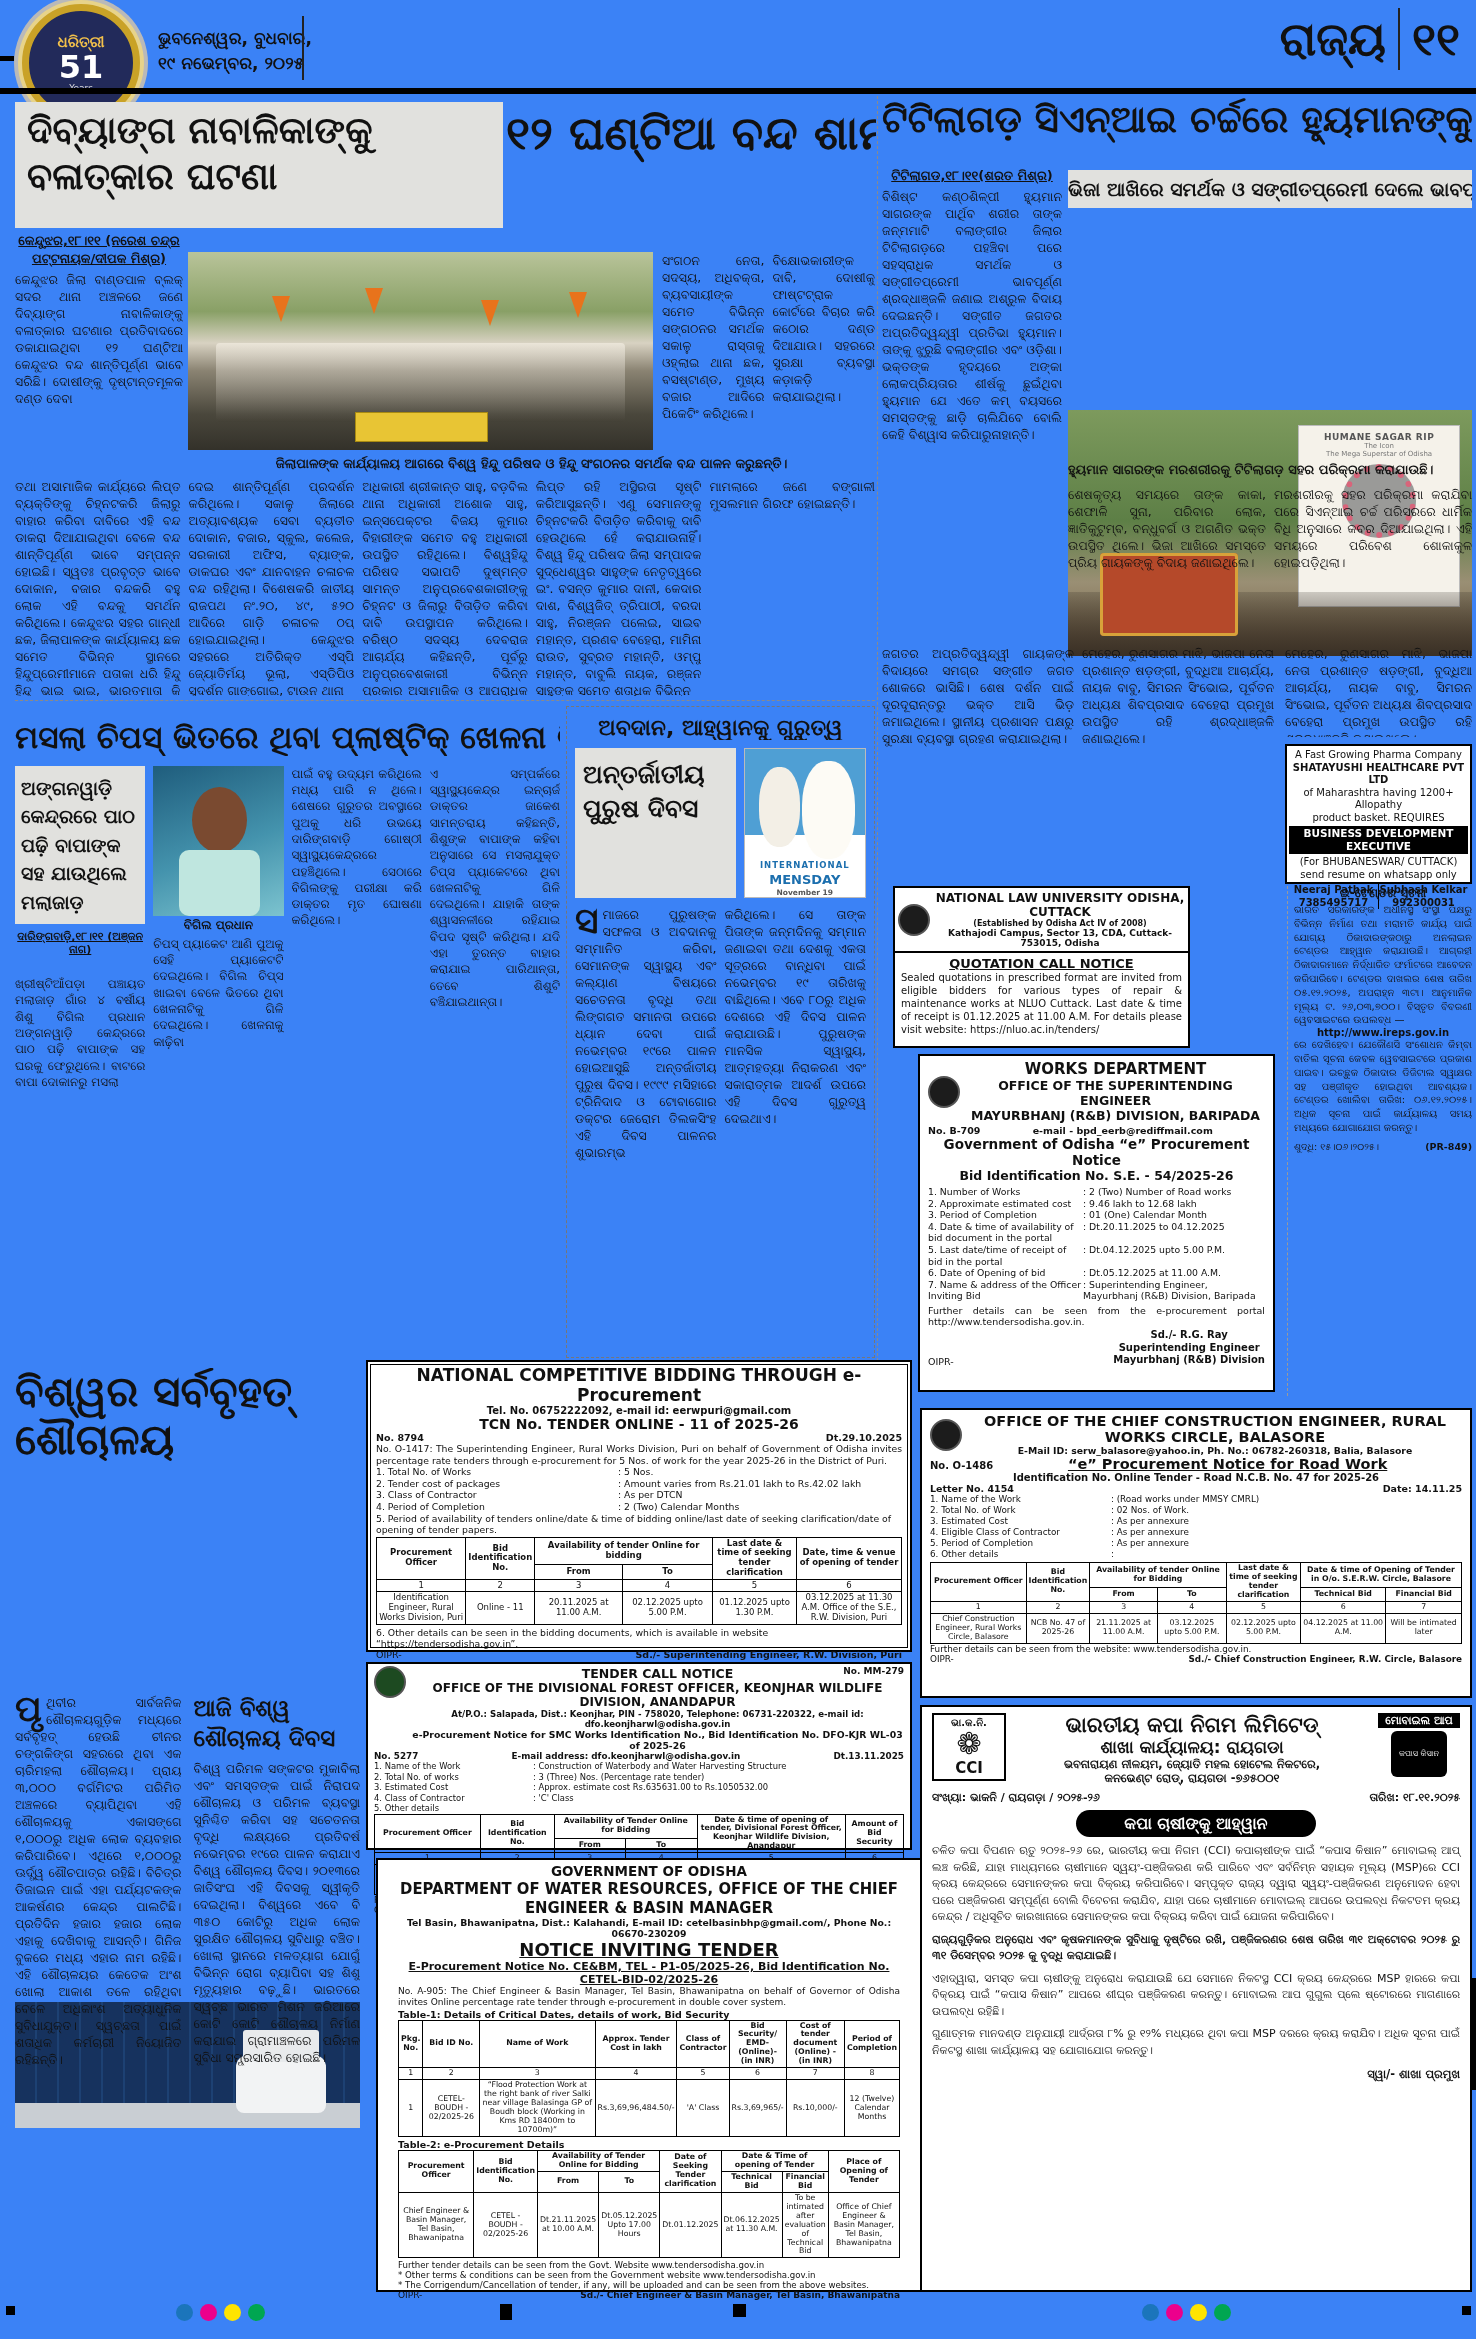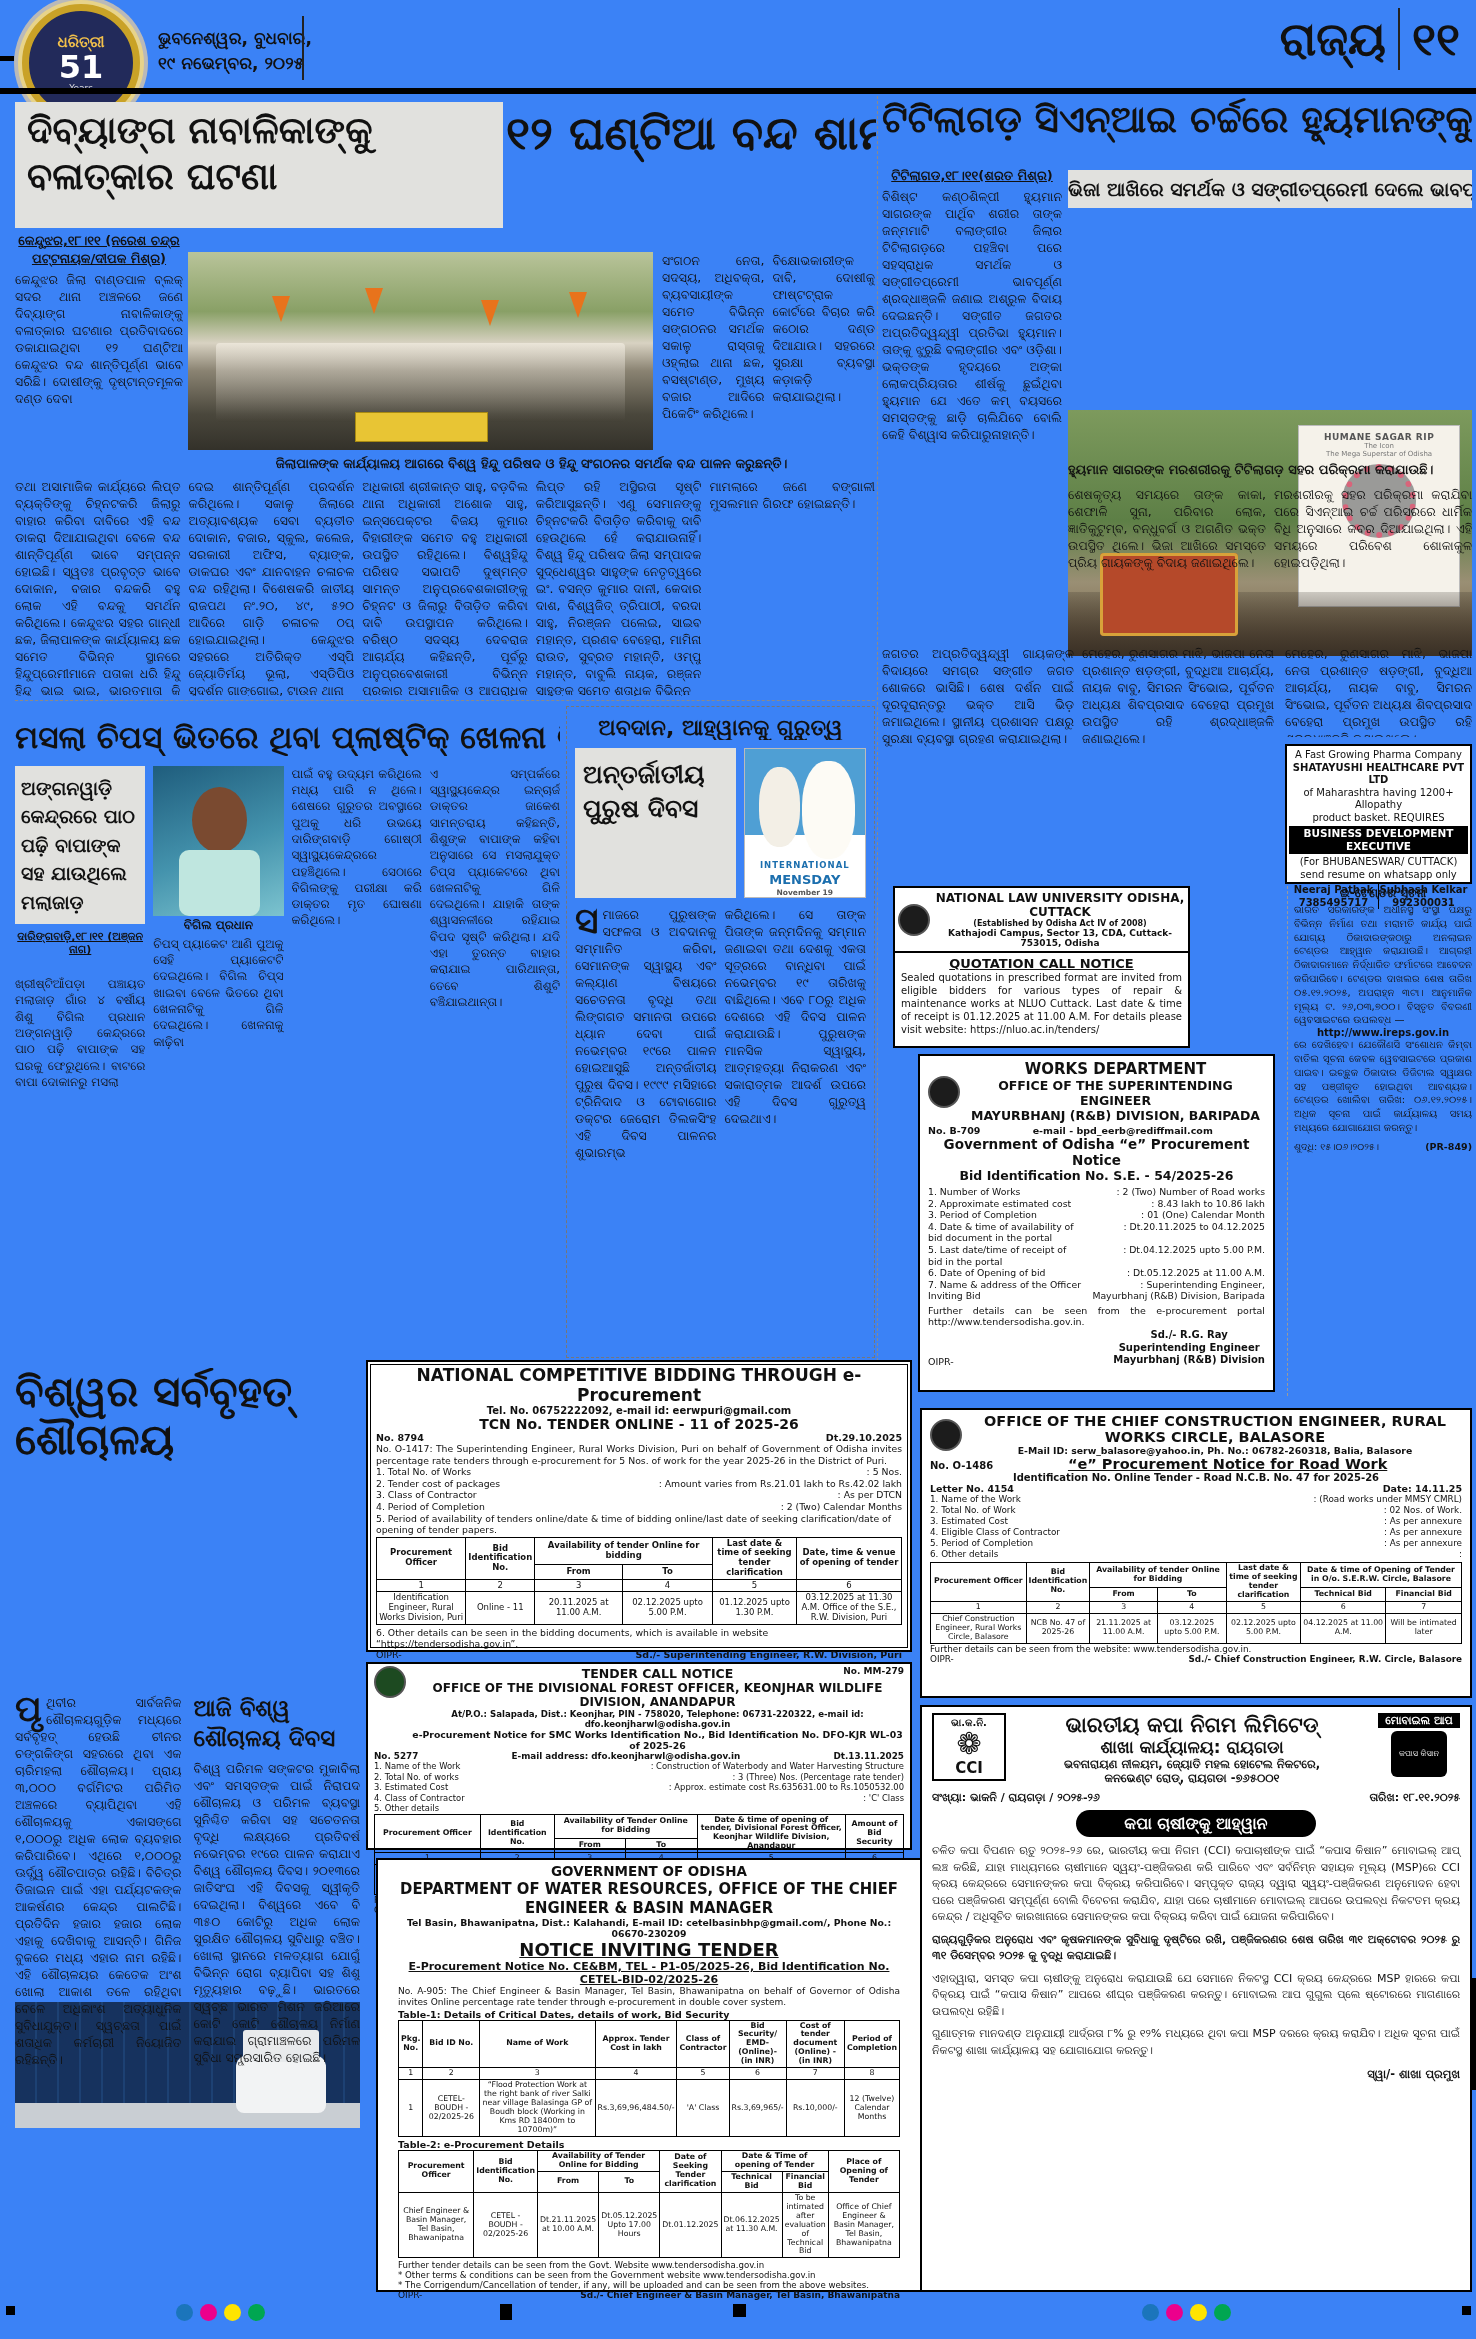--- a/index.html
+++ b/index.html
@@ -17,21 +17,21 @@
   .graybox{background:#e1e1de;}
   .underl{text-decoration:underline;}
   .drop::first-letter{font-size:36px;font-weight:bold;float:left;line-height:.85;margin-right:4px;}
   
   .notice{border:2px solid #000;background:#fff;box-sizing:border-box;}
   .tbl{width:100%;border-collapse:collapse;font-size:8.5px;line-height:1.15;}
   .tbl th,.tbl td{border:1px solid #000;padding:1px 2px;text-align:center;vertical-align:middle;font-weight:normal;}
   .tbl th{font-weight:bold;}
   .itemrow{display:flex;font-size:9.3px;line-height:1.25;}
   .itemrow .lab{width:46%;}
-  .itemrow .val{width:54%;text-align:right;}
+  .itemrow .val{width:54%;}
   .emb{width:28px;height:28px;border-radius:50%;background:#1c1c1c;border:2px solid #555;flex:none;}
   
   .ph{position:relative;overflow:hidden;}
   .ph .el{position:absolute;}
   .ph-protest{background:linear-gradient(180deg,#b9c49a 0%,#89a066 30%,#d8d2c2 46%,#8a8372 60%,#4a473c 82%,#33312a 100%);}
   .flag{width:0;height:0;border-left:9px solid transparent;border-right:9px solid transparent;border-top:26px solid #e8731c;}
   .ph-humane{background:linear-gradient(180deg,#7d9a5d 0%,#5d7f46 45%,#9a8f74 70%,#6e5b41 100%);}
   .hcard{background:#f5f2ea;border:1px solid #bbb;}
   .ph-child{background:linear-gradient(160deg,#1f5d7d,#4493ad 55%,#7cc3cf);}
   .ph-mens{background:#fff;}
@@ -220,21 +220,21 @@
       <span></span>
     </div>
     <div class="b ctr" style="font-size:13.5px;">Government of Odisha “e” Procurement Notice</div>
     <div class="b ctr" style="font-size:12.5px;margin-bottom:3px;">Bid Identification No. S.E. - 54/2025-26</div>
     <div class="itemrow">
         <span class="lab">1.  Number of Works</span>
         <span class="val">: 2 (Two) Number of Road works</span>
       </div>
     <div class="itemrow">
         <span class="lab">2.  Approximate estimated cost</span>
-        <span class="val">: 8.43 lakh to 10.86 lakh</span>
+        <span class="val">: 9.46 lakh to 12.68 lakh</span>
       </div>
     <div class="itemrow">
         <span class="lab">3.  Period of Completion</span>
         <span class="val">: 01 (One) Calendar Month</span>
       </div>
     <div class="itemrow">
         <span class="lab">4.  Date &amp; time of availability of bid document in the portal</span>
         <span class="val">: Dt.20.11.2025 to 04.12.2025</span>
       </div>
     <div class="itemrow">

